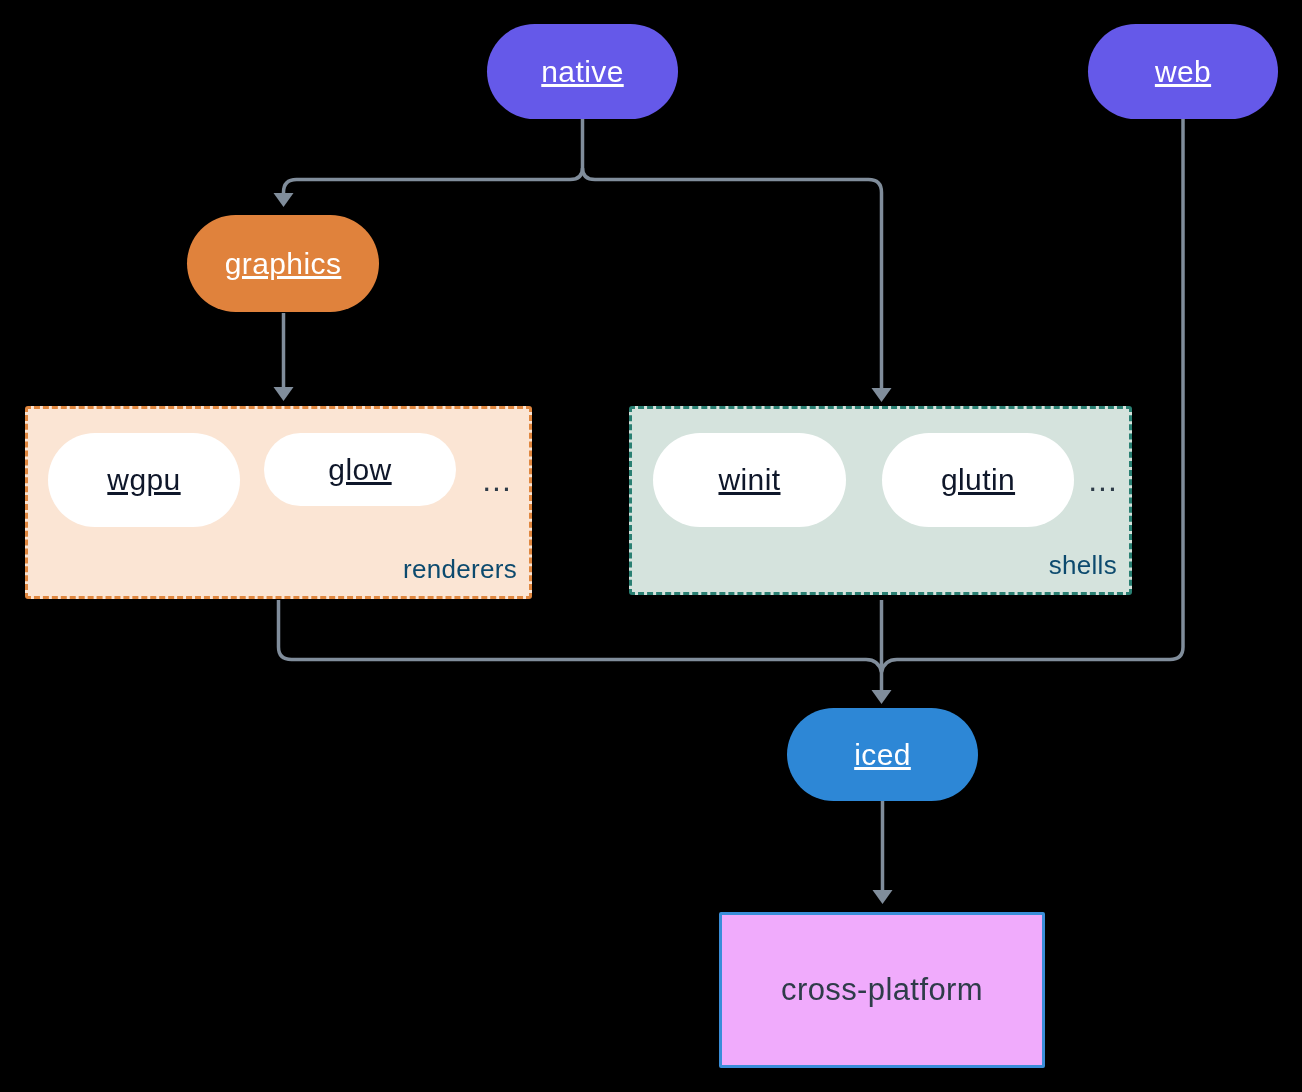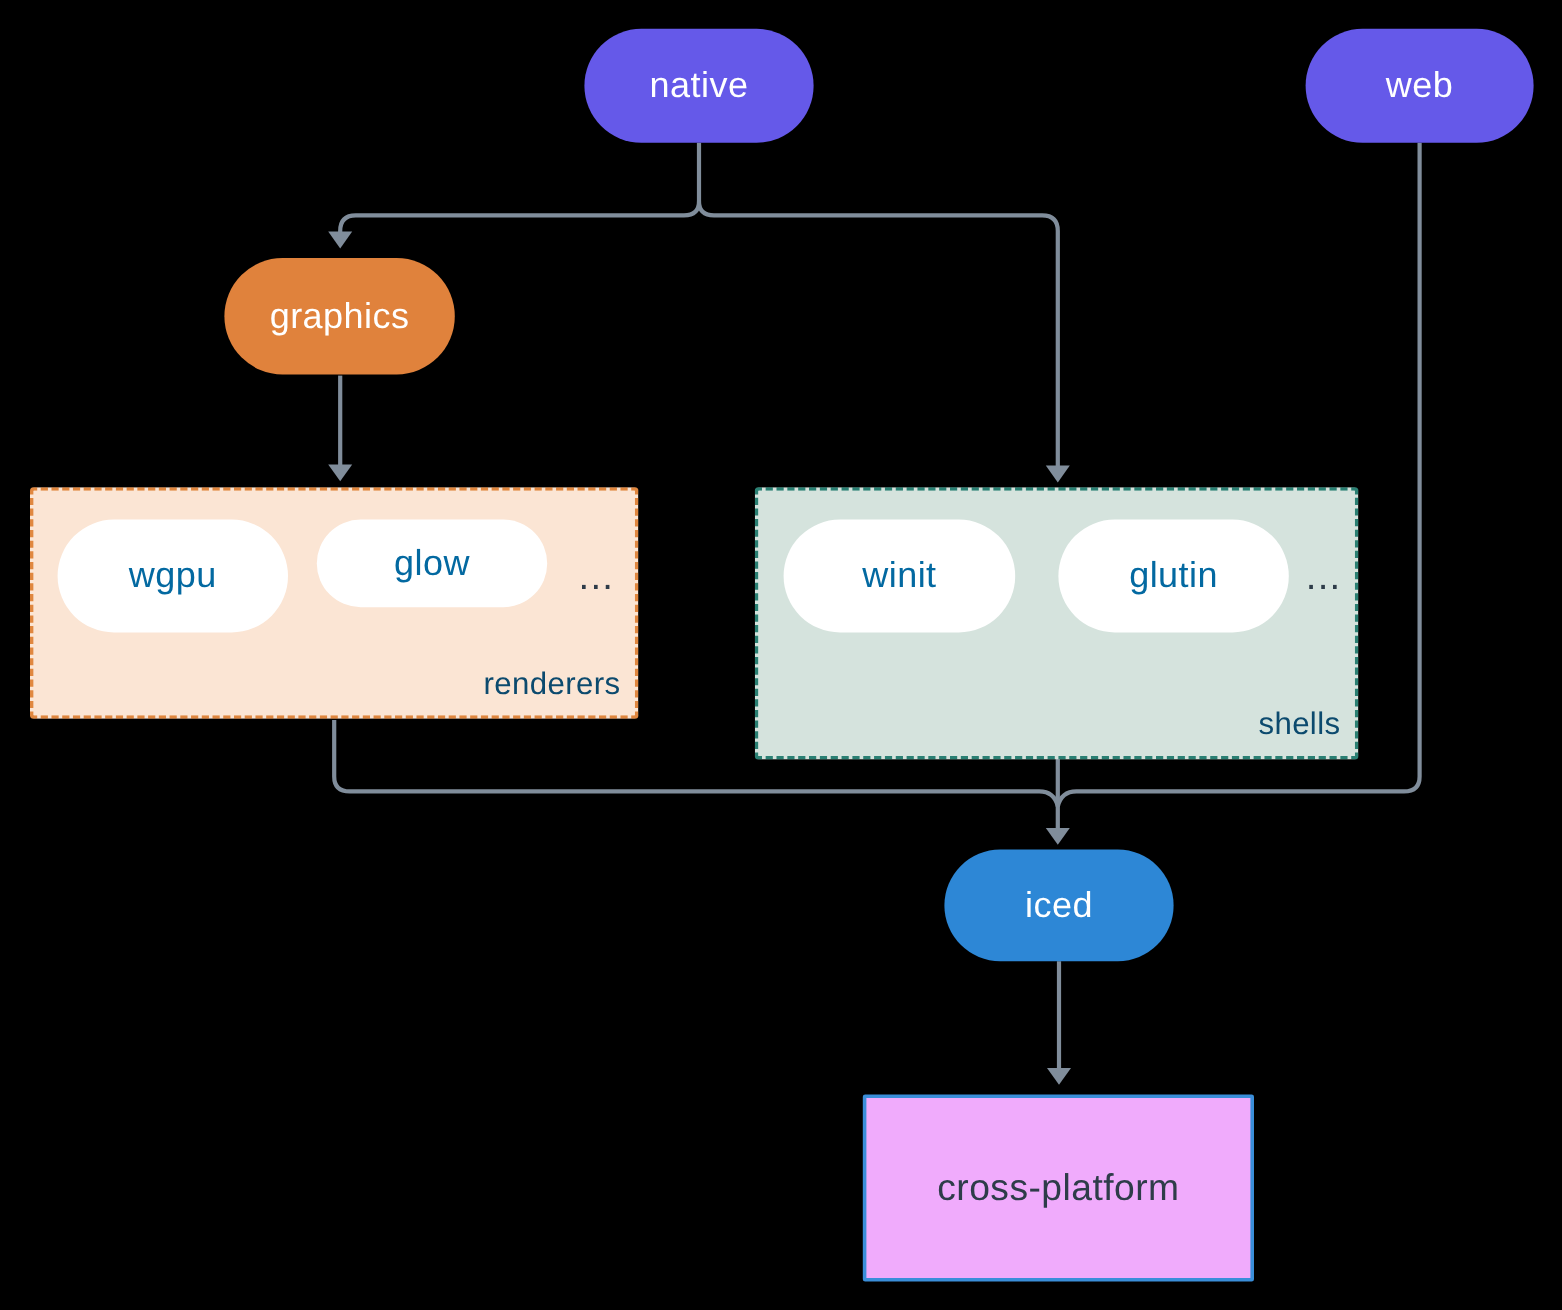--- a/index.html
+++ b/index.html
@@ -18,25 +18,26 @@
   }
   .pill {
     position: absolute;
     display: flex;
     align-items: center;
     justify-content: center;
     border-radius: 60px;
     font-size: 30px;
     letter-spacing: 0.4px;
     color: #ffffff;
+    text-decoration: underline;
   }
   .pill.purple { background: #6559e9; }
   .pill.orange { background: #e0823c; }
   .pill.blue   { background: #2d87d6; }
-  .pill.white  { background: #ffffff; color: #0369a1; }
+  .pill.white  { background: #ffffff; color: #0f172a; }
 
   .group-box {
     position: absolute;
     border-radius: 3px;
   }
   .group-box.renderers {
     background: #fbe5d4;
     border: 3px dashed #e0873f;
   }
   .group-box.shells {
@@ -128,21 +129,21 @@
     <div class="pill white" style="left:20px; top:24px; width:192px; height:94px;">
       <span>wgpu</span>
     </div>
     <div class="pill white" style="left:236px; top:24px; width:192px; height:73px;">
       <span>glow</span>
     </div>
     <div class="ellipsis" style="left:439px; top:24px;">...</div>
     <div class="group-label">renderers</div>
   </div>
 
-  <div class="group-box shells" style="left:629px; top:406px; width:503px; height:227px; box-sizing:border-box;">
+  <div class="group-box shells" style="left:629px; top:406px; width:503px; height:189px; box-sizing:border-box;">
     <div class="pill white" style="left:21px; top:24px; width:193px; height:94px;">
       <span>winit</span>
     </div>
     <div class="pill white" style="left:250px; top:24px; width:192px; height:94px;">
       <span>glutin</span>
     </div>
     <div class="ellipsis" style="left:441px; top:24px;">...</div>
     <div class="group-label">shells</div>
   </div>
 

